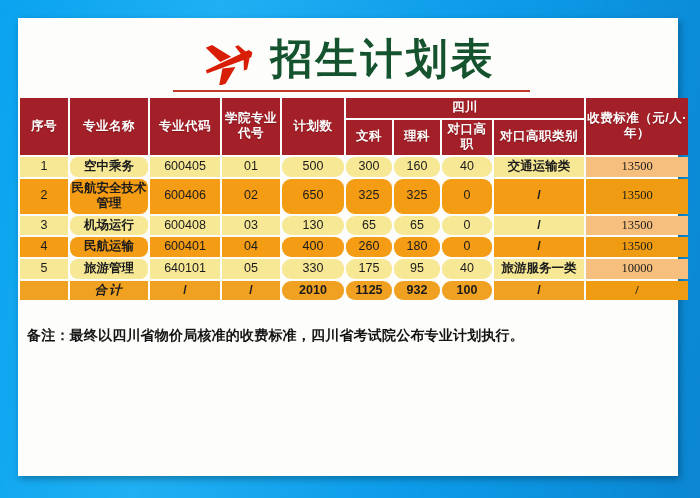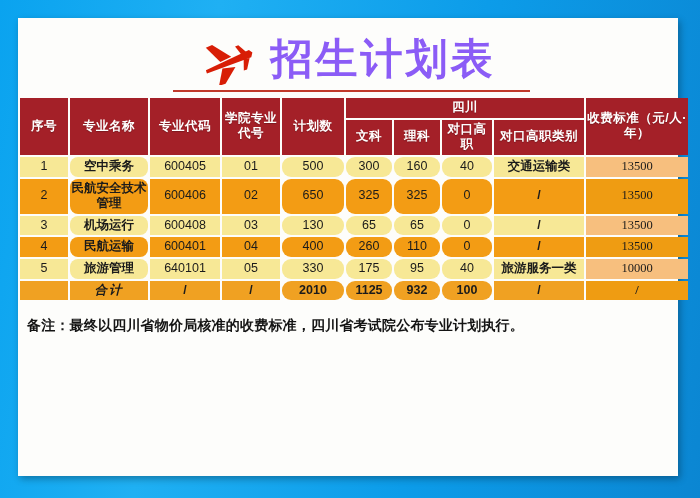--- a/index.html
+++ b/index.html
@@ -50,21 +50,21 @@
     width: 56px;
     height: 48px;
     flex: 0 0 auto;
     margin-top: 4px;
   }
 
   #title-text {
     font-family: "DejaVu Sans", "Liberation Sans", sans-serif;
     font-size: 42px;
     font-weight: bold;
-    color: #8b5cf6;
+    color: #14532d;
     letter-spacing: 3px;
     line-height: 1;
   }
 
   #title-rule {
     position: absolute;
     left: 155px;
     right: 148px;
     bottom: 4px;
     height: 2px;
@@ -130,21 +130,21 @@
   col.c-coll  { width: 58px; }
   col.c-plan  { width: 62px; }
   col.c-wen   { width: 46px; }
   col.c-li    { width: 46px; }
   col.c-dk    { width: 50px; }
   col.c-dkcat { width: 90px; }
   col.c-fee   { width: 102px; }
 
   
   #note {
-    margin: 11px 0 0 0;
+    margin: 21px 0 0 0;
     padding: 4px 0 0 9px;
     font-size: 14px;
     font-weight: bold;
     color: #141414;
     letter-spacing: 0.2px;
     font-family: "DejaVu Sans", "Liberation Sans", sans-serif;
   }
 </style>
 </head>
 <body>
@@ -233,21 +233,21 @@
             <td class="cat">/</td>
             <td class="fee">13500</td>
           </tr>
           <tr class="dark">
             <td class="seq">4</td>
             <td class="name">民航运输</td>
             <td class="code">600401</td>
             <td class="code">04</td>
             <td class="num">400</td>
             <td class="num">260</td>
-            <td class="num">110</td>
+            <td class="num">180</td>
             <td class="num">0</td>
             <td class="cat">/</td>
             <td class="fee">13500</td>
           </tr>
           <tr class="light">
             <td class="seq">5</td>
             <td class="name">旅游管理</td>
             <td class="code">640101</td>
             <td class="code">05</td>
             <td class="num">330</td>

